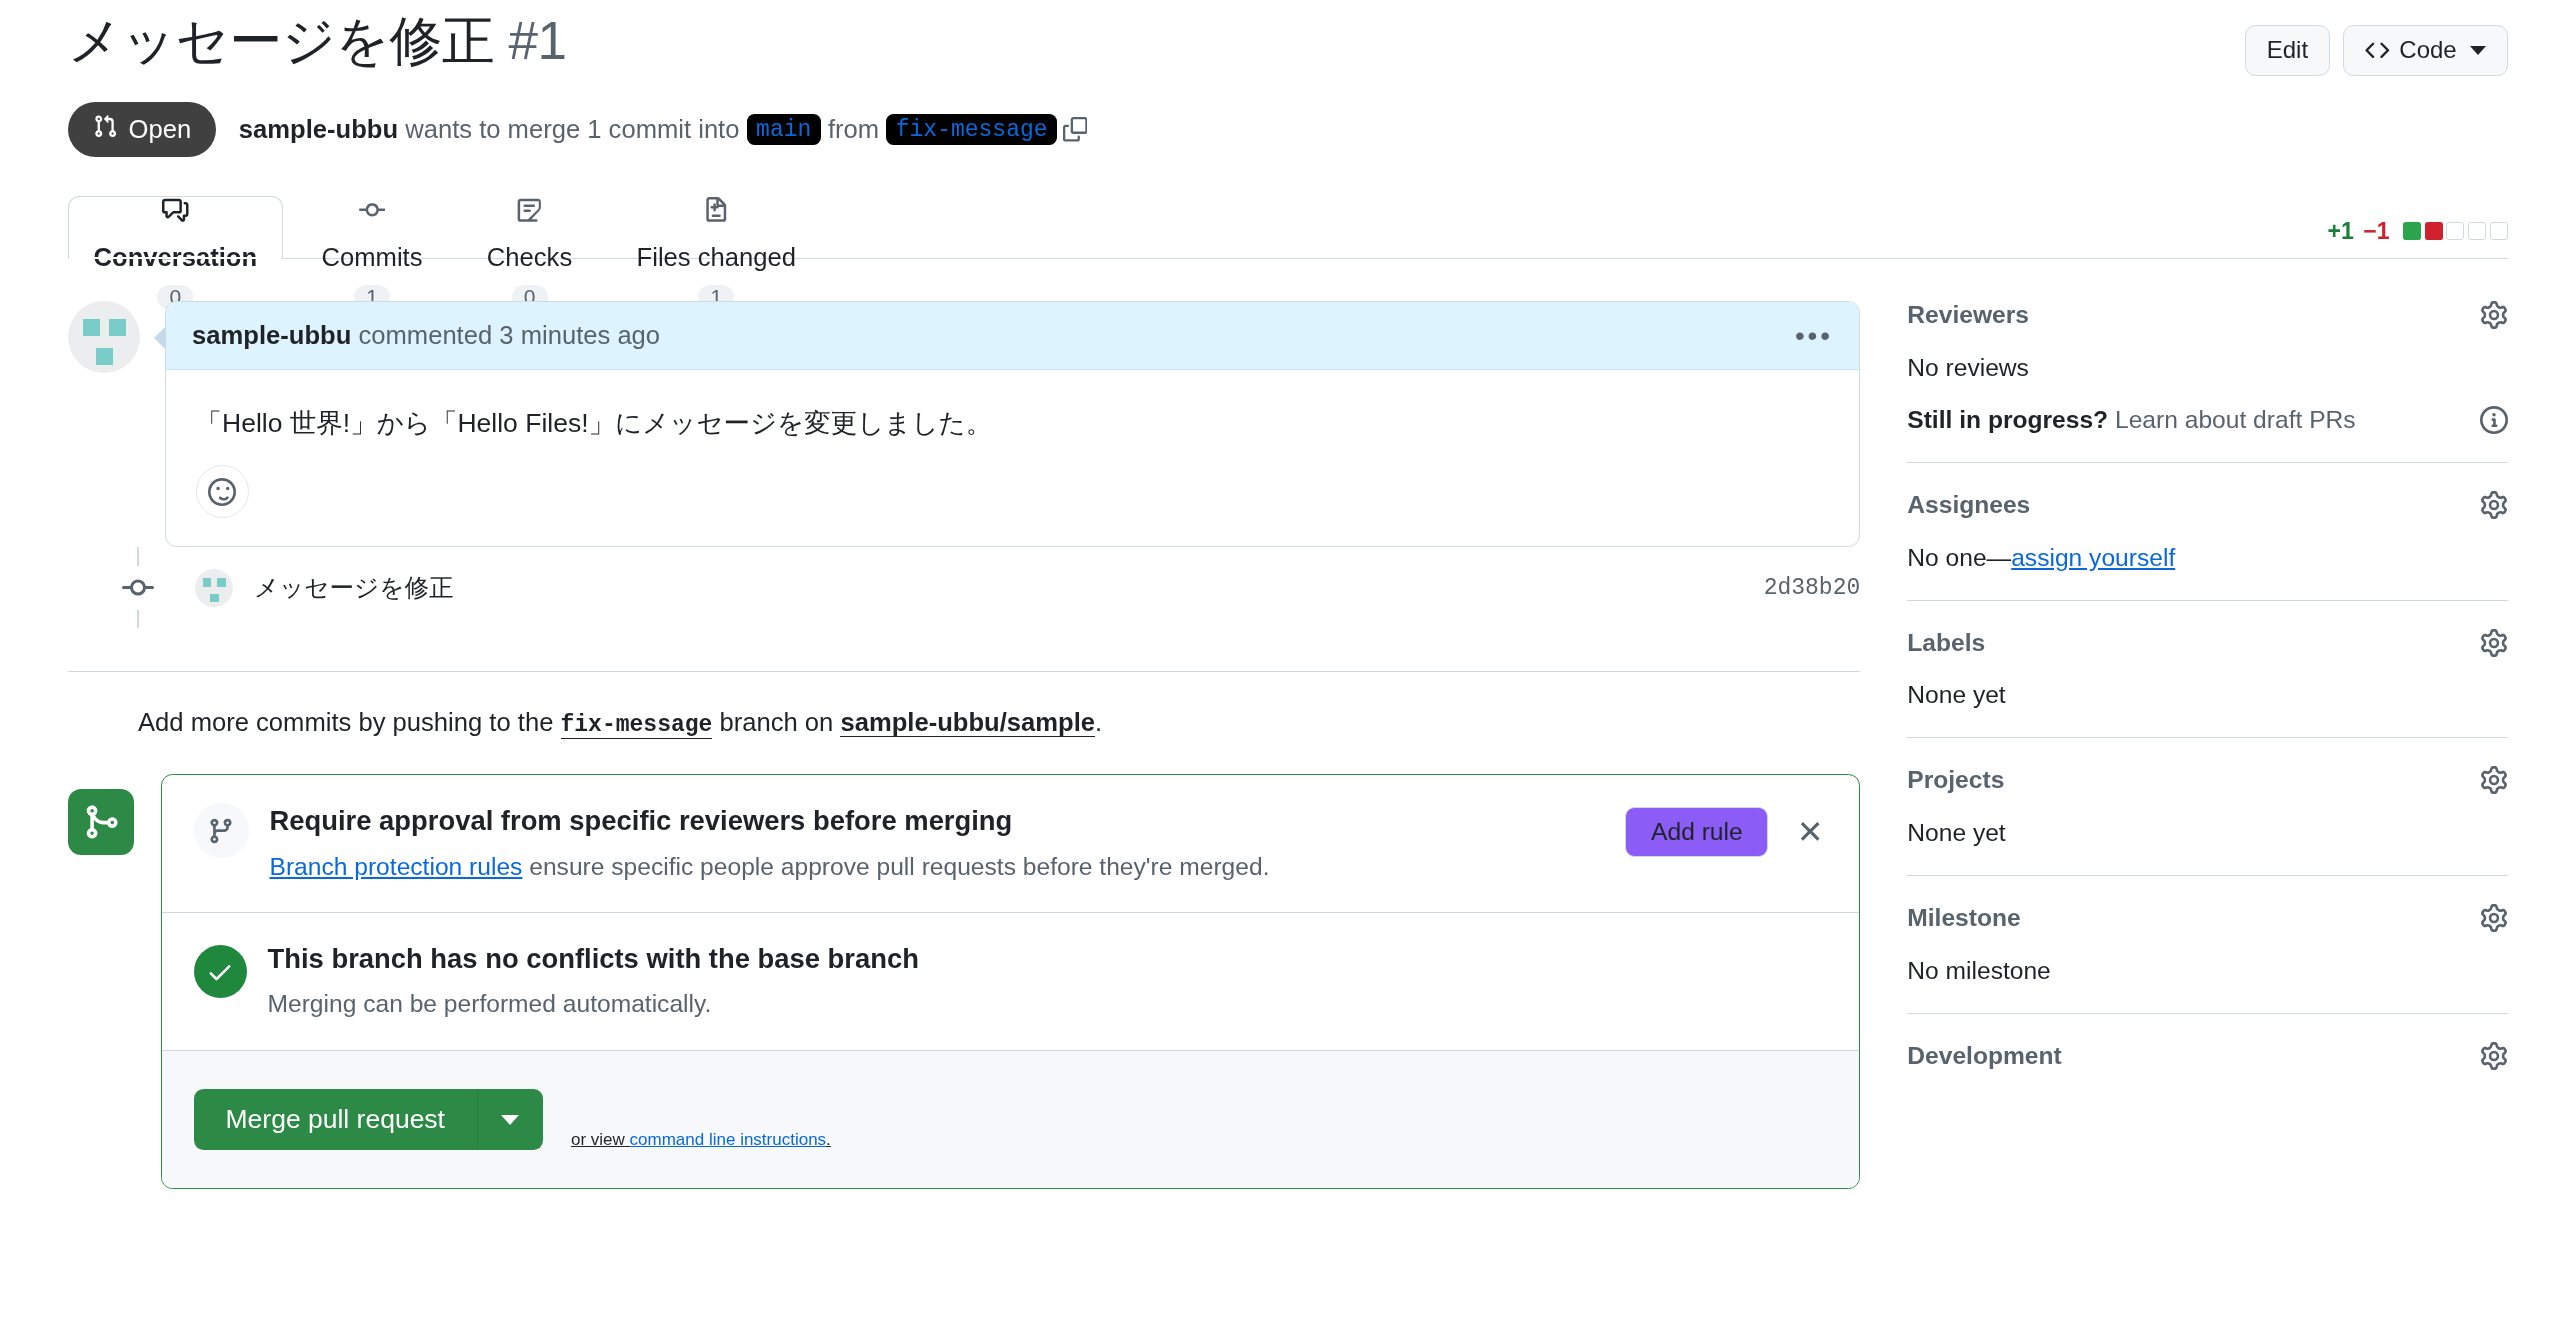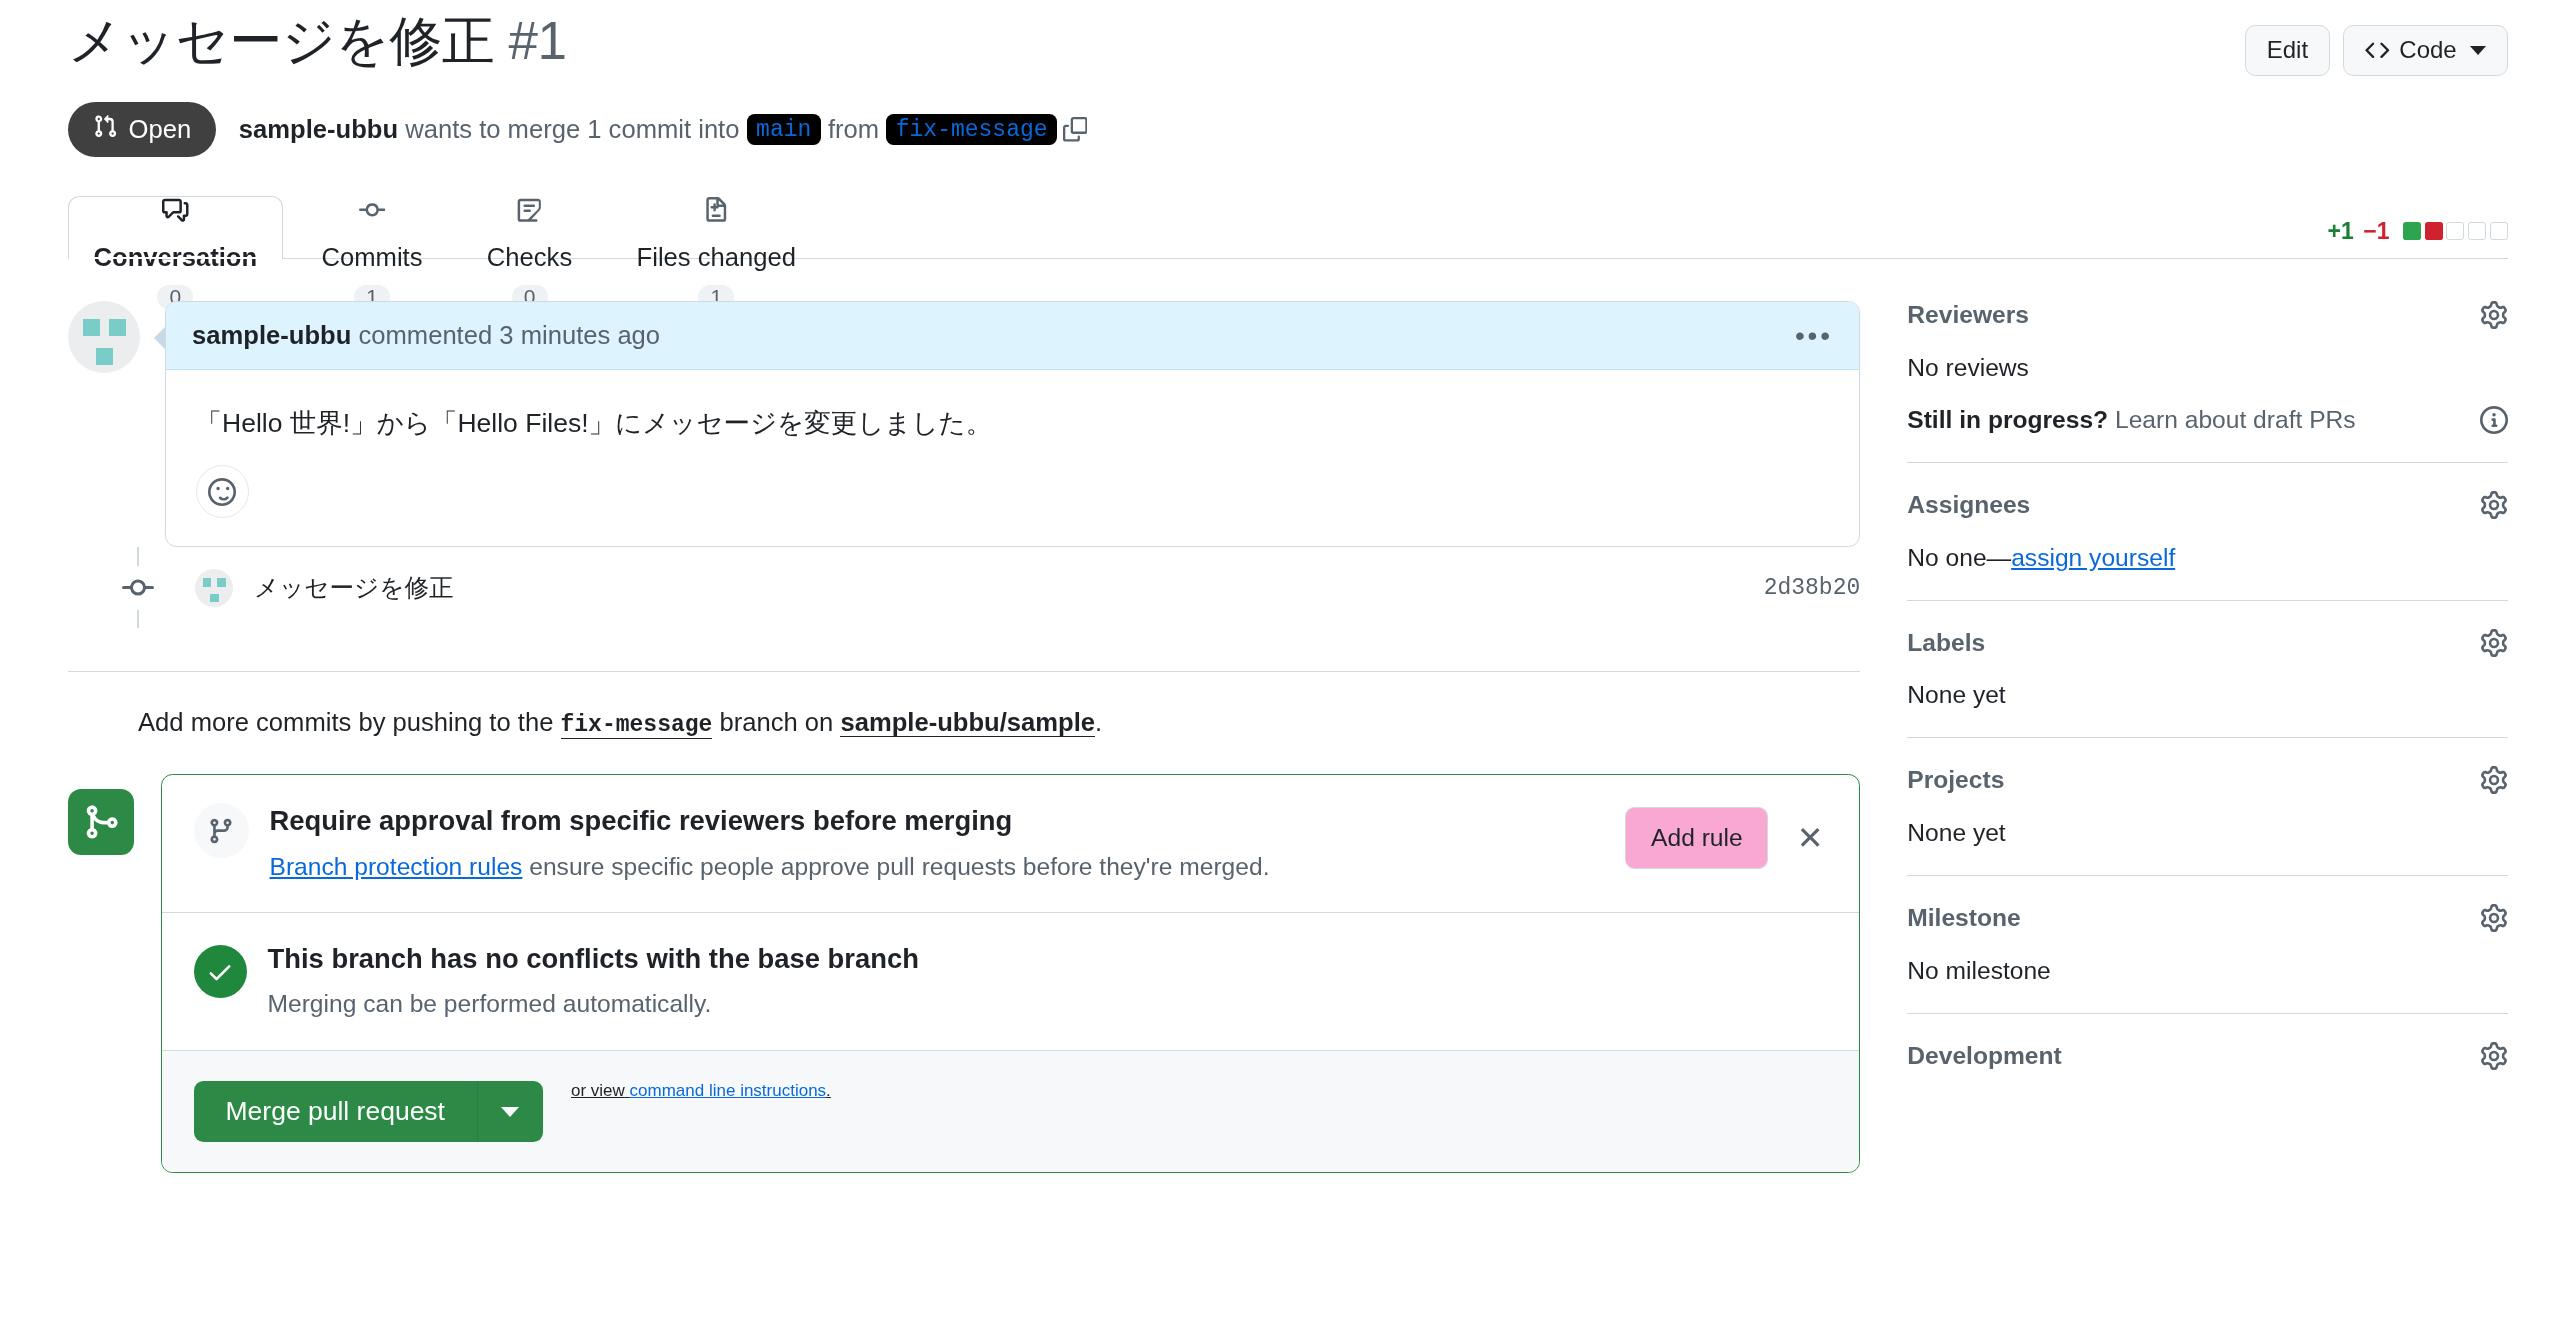--- a/index.html
+++ b/index.html
@@ -206,28 +206,28 @@
     width: 53px; height: 53px; border-radius: 50%; background: #1f883d;
     display: flex; align-items: center; justify-content: center; flex: 0 0 53px;
     margin-top: 3.8px;
   }
   .ms-main { flex: 1; }
   .ms-title { font-size: 27.4px; font-weight: 700; color: #1f2328; line-height: 1.3; }
   .ms-sub { font-size: 24.6px; color: #59636e; margin-top: 9.5px; line-height: 1.45; }
   .ms-sub a { color: #0969da; text-decoration: underline; }
   .ms-actions { display: flex; align-items: center; gap: 24.6px; margin-top: 3.8px; }
   .add-rule-btn {
-    height: 62px; padding: 0 24.6px; border: 0.9px solid #d1d9e0; border-radius: 9.5px;
-    background: #f9a8d4; font-size: 24.6px; color: #1f2328; cursor: pointer;
+    height: 50px; padding: 0 24.6px; border: 0.9px solid #d1d9e0; border-radius: 9.5px;
+    background: #8b5cf6; font-size: 24.6px; color: #1f2328; cursor: pointer;
   }
   .x-btn { font-size: 32px; color: #59636e; cursor: pointer; line-height: 1; padding: 3.8px; }
 
   .merge-footer {
     border-top: 0.9px solid #d1d9e0; background: #f6f8fa;
-    padding: 30px 32px; display: flex; align-items: flex-start; gap: 28px;
+    padding: 38px 32px; display: flex; align-items: flex-end; gap: 28px;
   }
   .merge-btn-group { display: flex; align-items: stretch; }
   .merge-btn {
     height: 61px; padding: 0 32px; background: #2d8a46; color: #ffffff;
     border: none; border-top-left-radius: 9.5px; border-bottom-left-radius: 9.5px;
     font-size: 26.5px; font-weight: 500; cursor: pointer;
   }
   .merge-split {
     width: 66px; background: #2d8a46; border: none;
     border-left: 0.9px solid #2a7c40;

